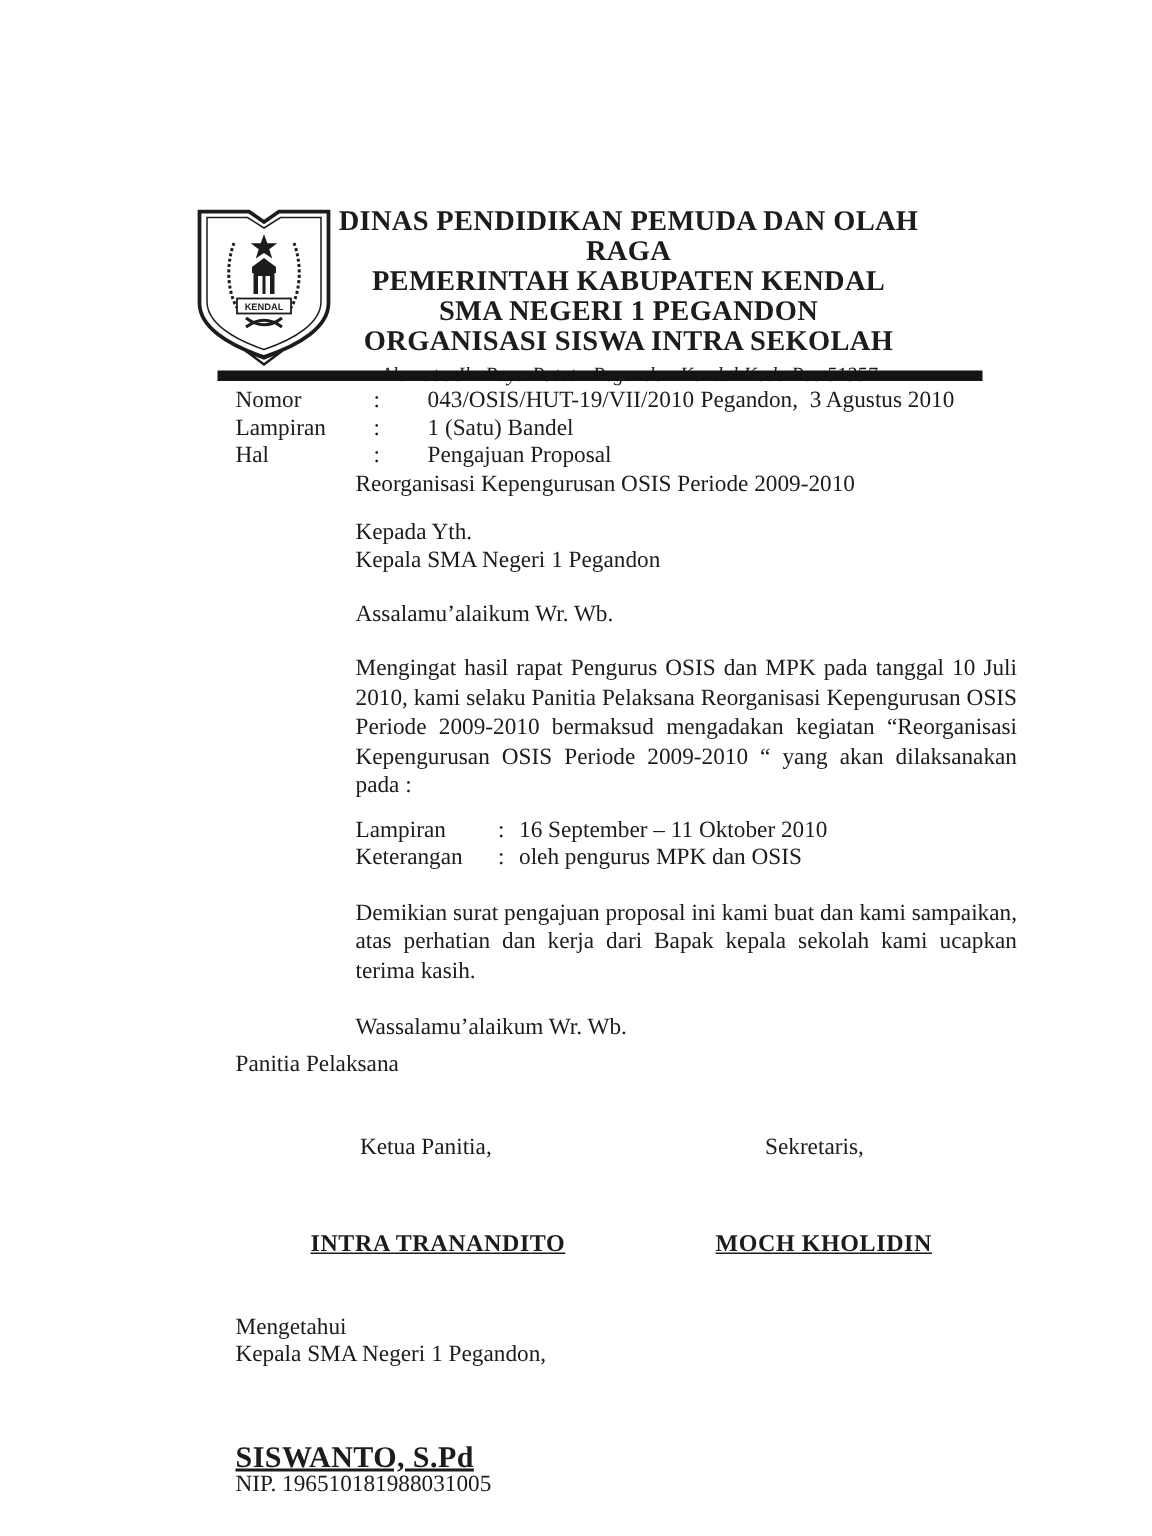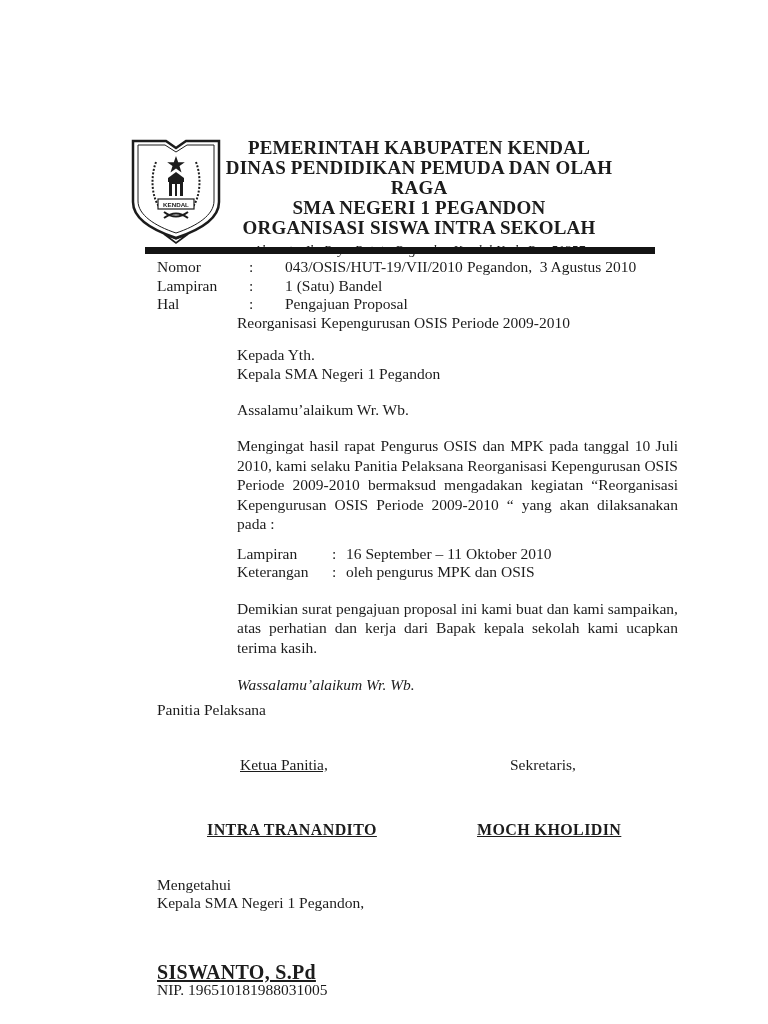--- a/index.html
+++ b/index.html
@@ -29,27 +29,27 @@
   .body-block { position:absolute; top:346px; left:237px; width:441px;
     font-size:15.5px; line-height:19px; }
   .recipient div { line-height:18.5px; }
   .salutation { margin-top:17px; }
   .para { margin-top:17px; text-align:justify; line-height:19.5px; }
   .detail-rows { margin-top:11px; }
   .detail-row { display:flex; line-height:18.5px; }
   .detail-label { width:95px; flex:0 0 95px; }
   .detail-sep { width:14px; flex:0 0 14px; }
   .para2 { }
-  .closing { margin-top:18px;font-style:italic; }
+  .closing { margin-top:18px; }
   
   .sig { position:absolute; top:663px; left:157px; width:521px; height:361px;
     font-size:15.5px; }
   .sig .centered { position:absolute; left:0; width:100%; text-align:left; }
   .committee-title { top:38px; }
-  .role-left  { position:absolute; top:93px; left:83px;text-decoration:underline; }
+  .role-left  { position:absolute; top:93px; left:83px; }
   .role-right { position:absolute; top:93px; left:353px; }
   .sig-name { font-weight:bold; text-decoration:underline; font-size:16px;
     letter-spacing:0.4px; position:absolute; }
   .name-left  { top:158px; left:50px; }
   .name-right { top:158px; left:320px; }
   .approval1 { top:213px; }
   .approval2 { top:231px; }
   .approver-name { top:298px; font-weight:bold; text-decoration:underline;
     font-size:20px; letter-spacing:0.3px; }
   .approver-nip { top:318px; }
@@ -75,22 +75,22 @@
       <rect x="49" y="46" width="3" height="12" fill="#ffffff"></rect>
 
       <rect x="30" y="61" width="36" height="10" fill="#ffffff" stroke="#1c1c1c" stroke-width="1.2"></rect>
       <text x="48" y="68.6" text-anchor="middle" font-family="Liberation Sans, sans-serif" font-size="6.2" font-weight="bold" fill="#1c1c1c">KENDAL</text>
 
       <path d="M36,74 C44,80 52,80 60,74 M36,80 C44,74 52,74 60,80" fill="none" stroke="#1c1c1c" stroke-width="2"></path>
 
       <path d="M36,96 L48,105 L60,96 L48,101 Z" fill="none" stroke="#1c1c1c" stroke-width="1.6"></path>
     </svg>
     <div class="head-lines">
+      <div>DINAS PENDIDIKAN PEMUDA DAN OLAH RAGA</div>
       <div>PEMERINTAH KABUPATEN KENDAL</div>
-      <div>DINAS PENDIDIKAN PEMUDA DAN OLAH RAGA</div>
       <div>SMA NEGERI 1 PEGANDON</div>
       <div>ORGANISASI SISWA INTRA SEKOLAH</div>
     </div>
     <div class="head-address">Alamat : Jln Raya Putat - Pegandon Kendal Kode Pos 51357</div>
   </div>
   <div class="head-rule"></div>
 
   <div class="meta">
     <div class="meta-row">
       <span class="meta-label">Nomor</span>

